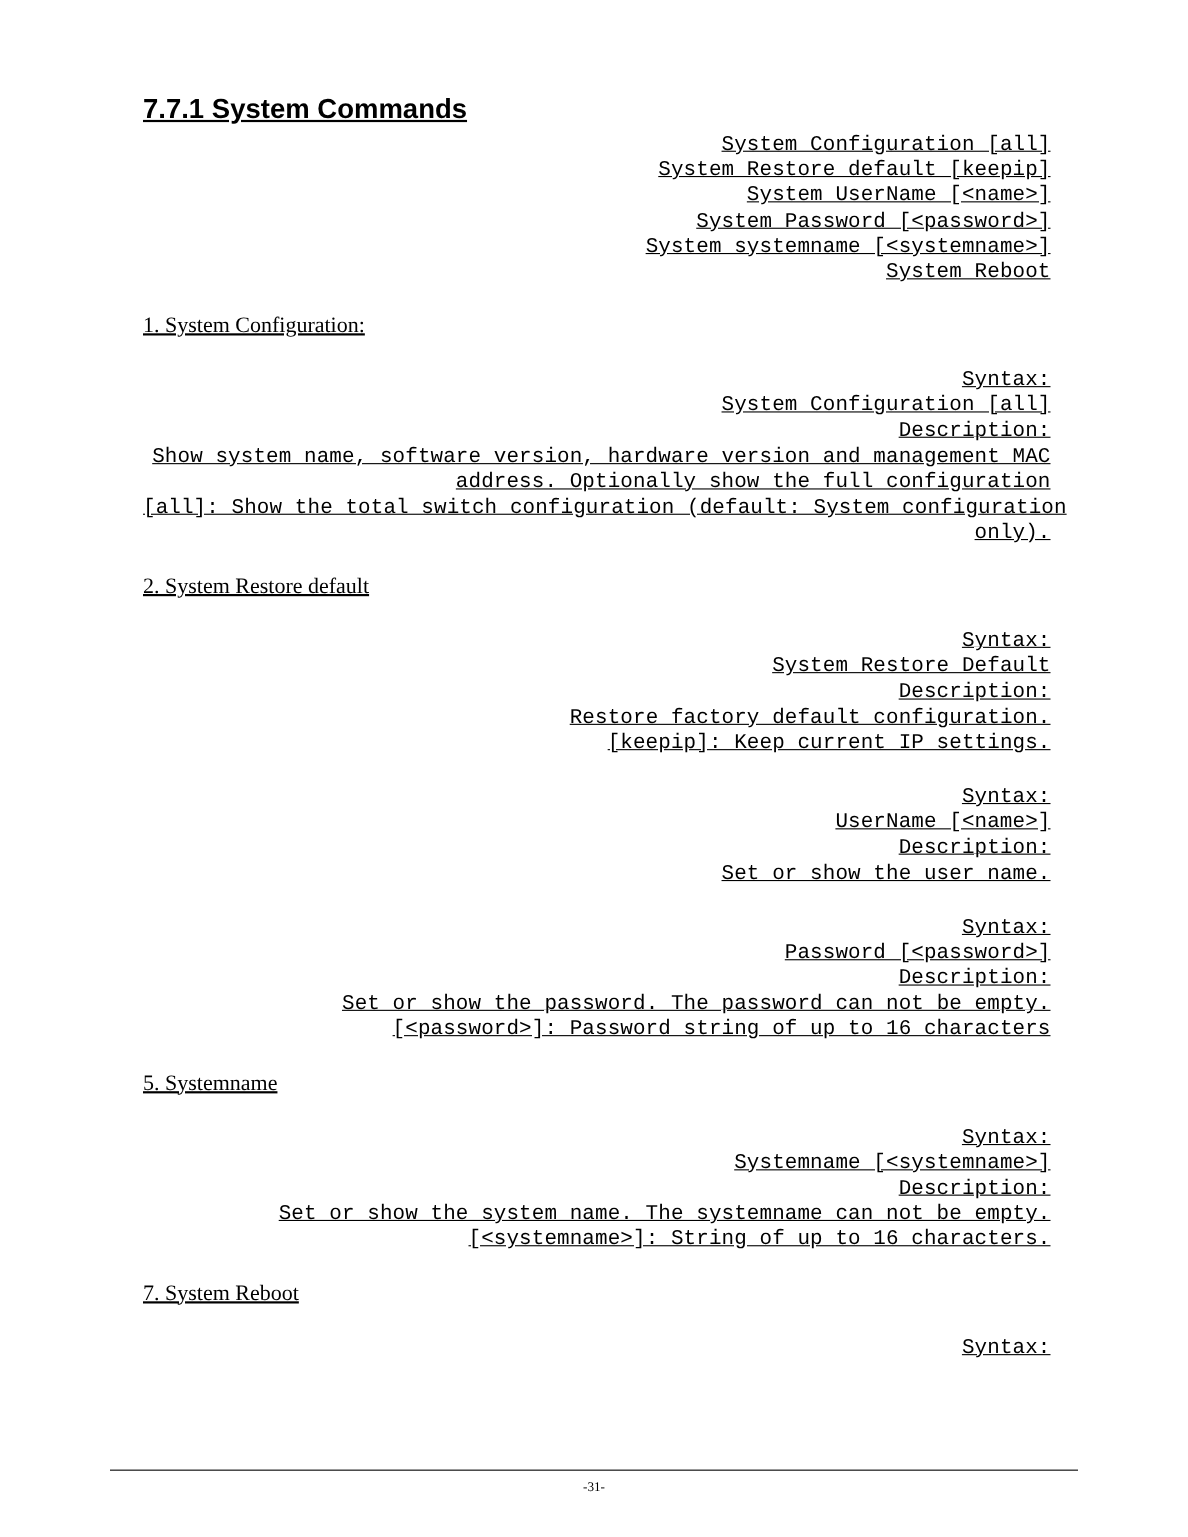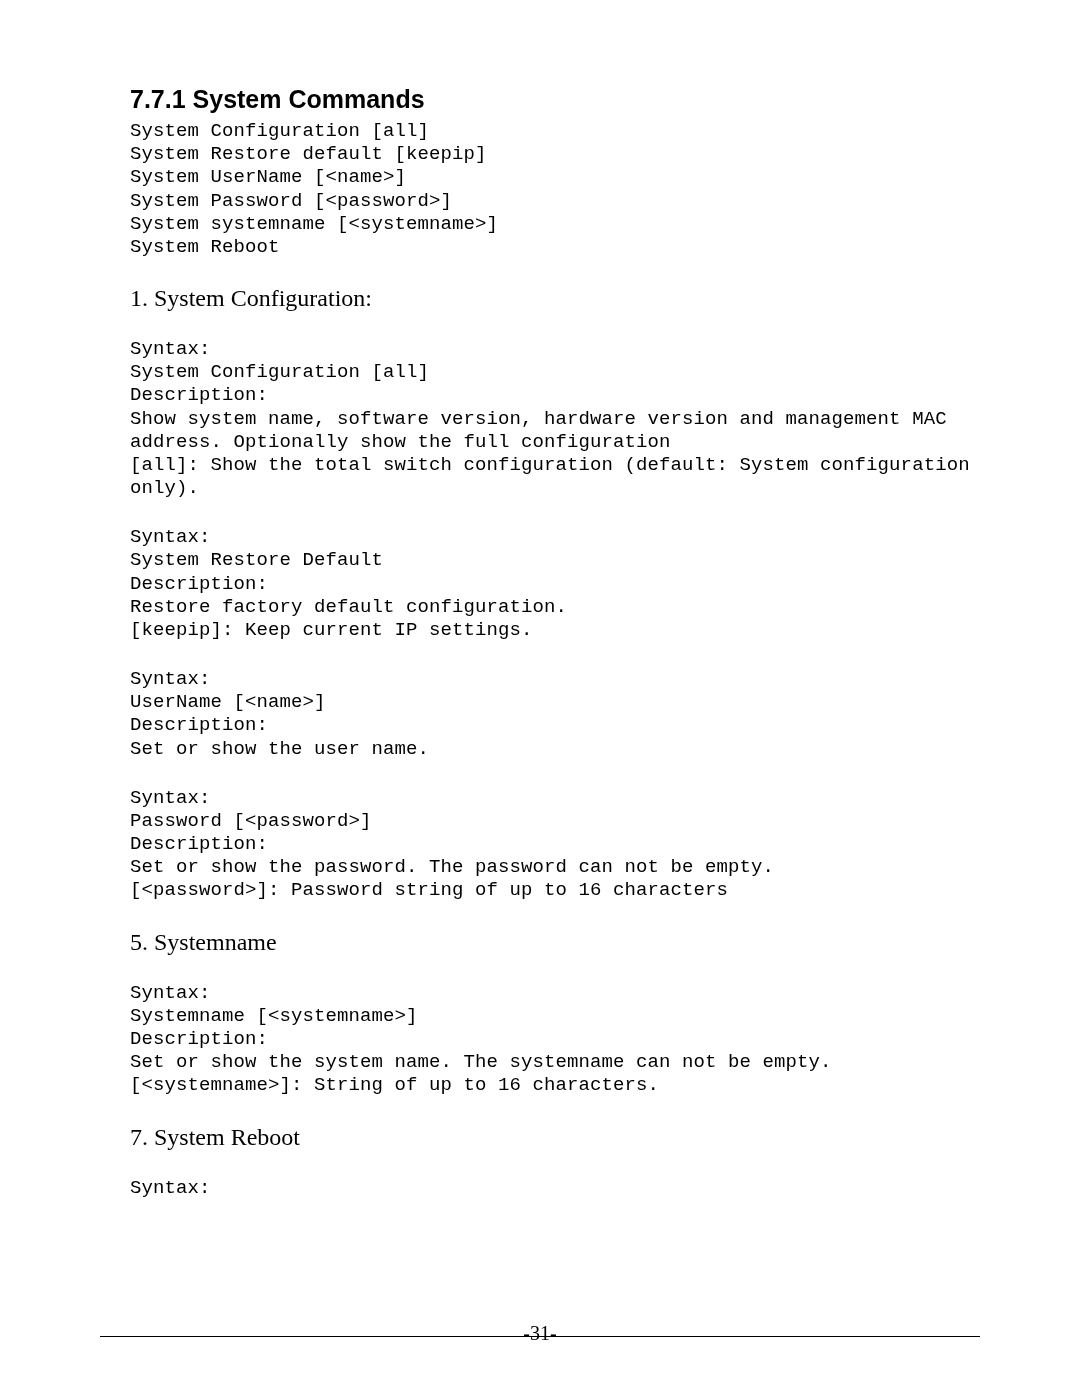--- a/index.html
+++ b/index.html
@@ -8,58 +8,60 @@
     background: #fff;
     font-family: "Times New Roman", Times, serif;
     color: #000;
   }
   .page {
     width: 1080px;
     height: 1397px;
     box-sizing: border-box;
     padding: 85px 125px 40px 130px;
     position: relative;
+    text-decoration: underline;
   }
   .heading {
     font-family: Arial, Helvetica, sans-serif;
     font-weight: bold;
     font-size: 25px;
     margin: 0 0 6px 0;
   }
   .intro {
     font-size: 20px;
     margin: 0 0 28px 0;
   }
   .mono {
     font-family: "Courier New", Courier, monospace;
     font-size: 19px;
     white-space: pre;
     line-height: 1.22;
     letter-spacing: 0.1px;
     margin: 0 0 26px 0;
+    text-align: right;
   }
   .item-title {
-    font-size: 24px;
+    font-size: 20px;
     margin: 0 0 26px 0;
   }
   .footer-rule {
     position: absolute;
     left: 100px;
     right: 100px;
     bottom: 60px;
     border-top: 1px solid #000;
     height: 0;
   }
   .page-number {
     position: absolute;
     left: 0;
     right: 0;
-    bottom: 52px;
+    bottom: 38px;
     text-align: center;
-    font-size: 20px;
+    font-size: 12px;
   }
 </style>
 </head>
 <body>
 
 <div class="page">
 
   <h1 class="heading">7.7.1 System Commands</h1>
 
 
@@ -72,20 +74,21 @@
 
   <p class="item-title">1.  System Configuration:</p>
   <div class="mono">Syntax:
 System Configuration [all]
 Description:
 Show system name, software version, hardware version and management MAC
 address. Optionally show the full configuration
 [all]: Show the total switch configuration (default: System configuration
 only).</div>
 
+  <p class="item-title">2.  System Restore default</p>
   <div class="mono">Syntax:
 System Restore Default
 Description:
 Restore factory default configuration.
 [keepip]: Keep current IP settings.</div>
 
   <div class="mono">Syntax:
 UserName [&lt;name&gt;]
 Description:
 Set or show the user name.</div>

